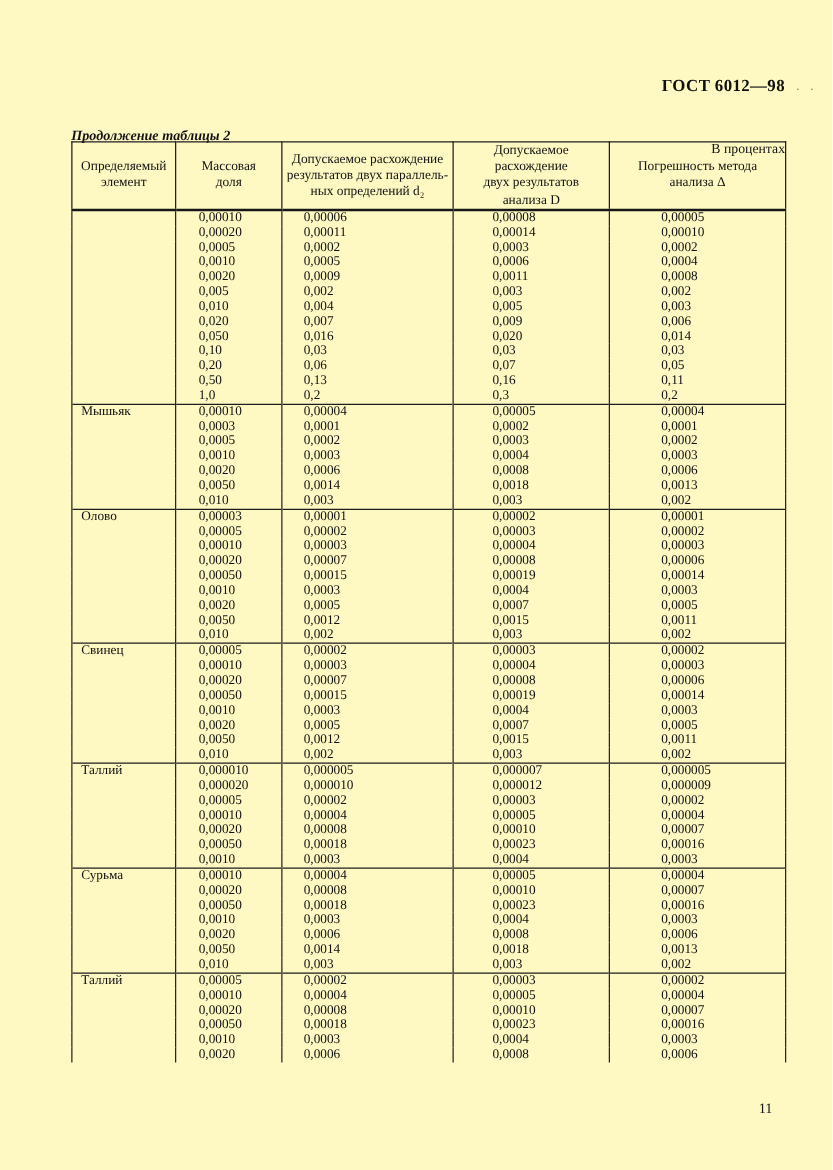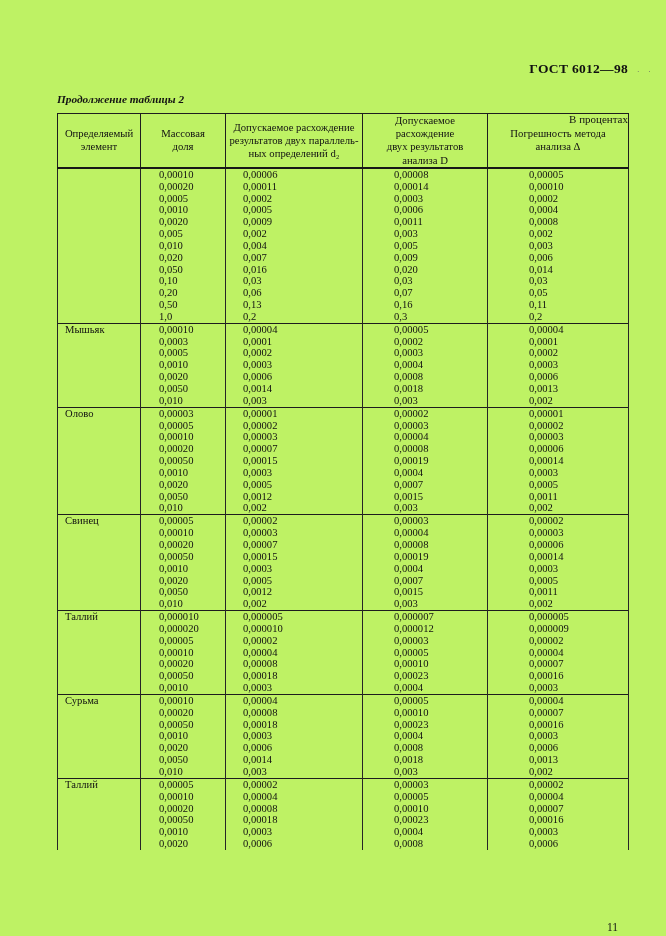--- a/index.html
+++ b/index.html
@@ -5,21 +5,21 @@
   html, body {
     margin: 0;
     padding: 0;
     background: #ffffff;
     font-family: "Liberation Serif", "DejaVu Serif", serif;
   }
   .page {
     position: relative;
     width: 666px;
     height: 936px;
-    background: #bef264;
+    background: #fef9c3;
     color: #141414;
     overflow: hidden;
   }
   .doc-ref {
     position: absolute;
     top: 61px;
     right: 38px;
     font-size: 13.5px;
     font-weight: bold;
     letter-spacing: 0.3px;
@@ -34,21 +34,21 @@
     color: #6a6a6a;
     letter-spacing: 3px;
   }
   .caption-row {
     position: absolute;
     top: 93px;
     left: 57px;
     right: 38px;
     display: flex;
     justify-content: space-between;
-    align-items: flex-start;
+    align-items: center;
   }
   .table-caption {
     font-size: 11.3px;
     font-style: italic;
     font-weight: bold;
     color: #131313;
   }
   .units-note {
     font-size: 11px;
     color: #131313;
@@ -96,21 +96,20 @@
   td.c2 { padding-left: 18px; text-align: left; }
   td.c3 { padding-left: 17px; text-align: left; }
   td.c4 { padding-left: 31px; text-align: left; }
   td.c5 { padding-left: 41px; text-align: left; }
   .page-number {
     position: absolute;
     top: 881px;
     right: 48px;
     font-size: 11.5px;
     color: #141414;
-    margin-top: 40px;
   }
 </style>
 </head>
 <body>
 
 <div class="page">
 
   <div class="doc-ref">ГОСТ 6012—98</div>
   <div class="scan-artifact">· ·</div>
 

